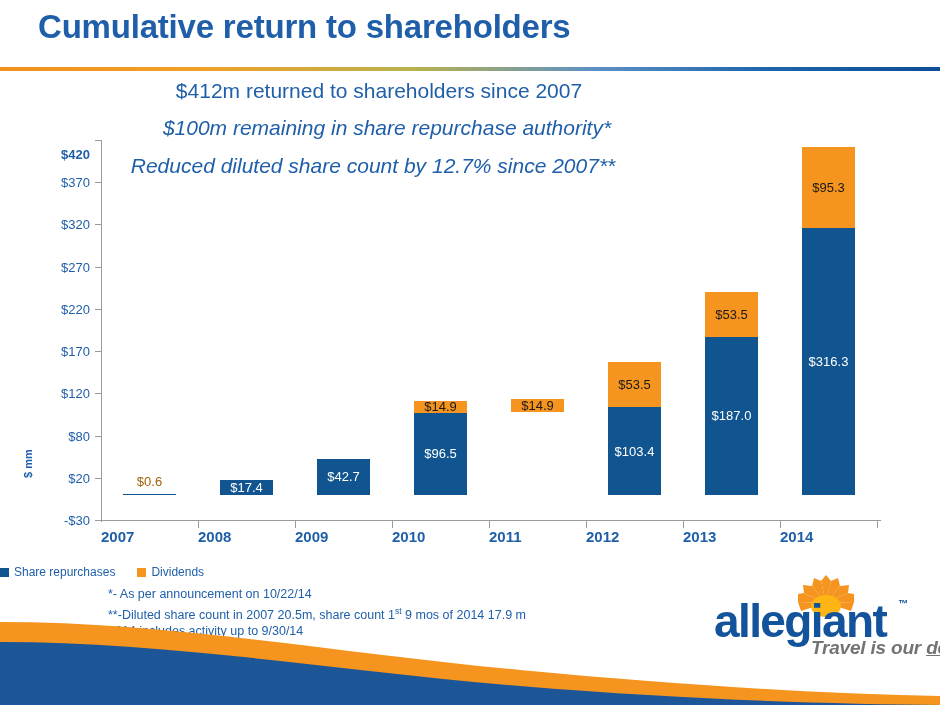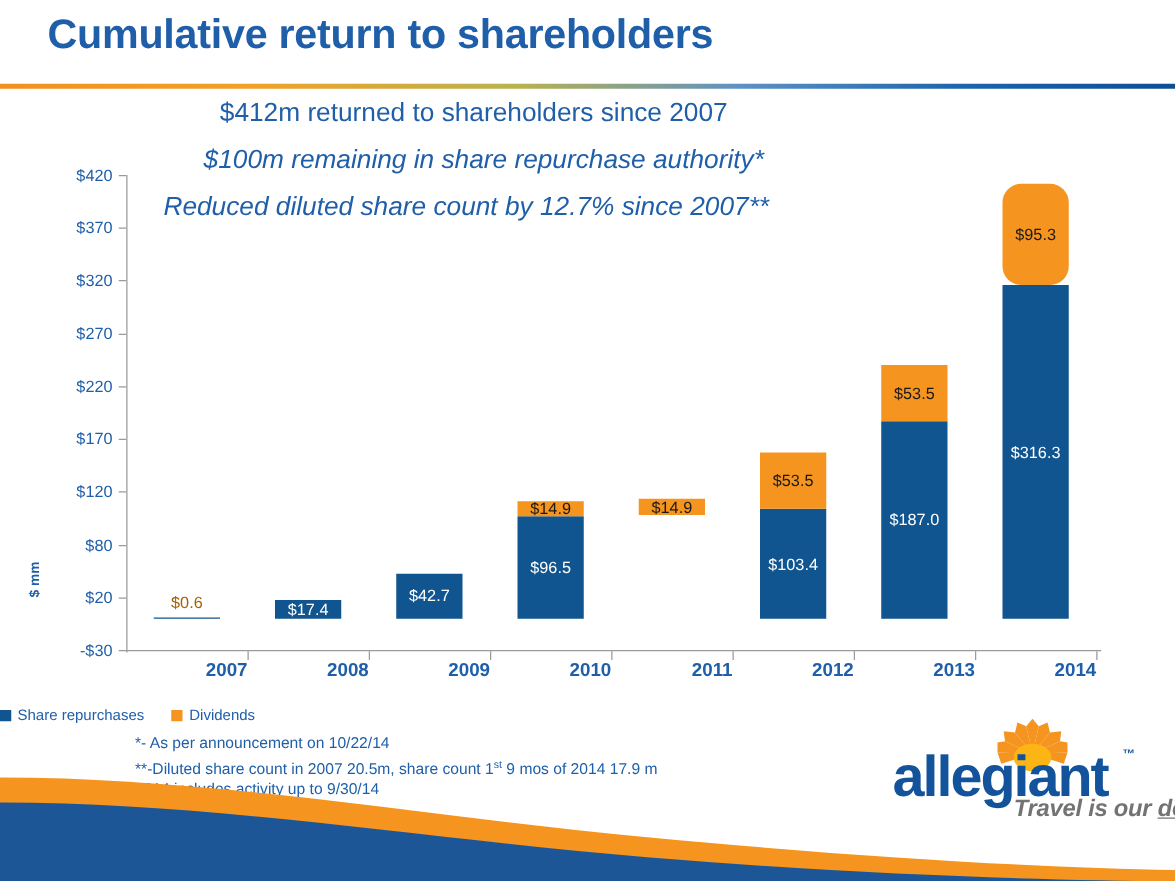--- a/index.html
+++ b/index.html
@@ -63,21 +63,21 @@
   .seg-blue{background:#10558F;}
   .seg-orange{background:#F5941E;}
   .seg-label{font-size:13px;white-space:nowrap;}
   .lbl-white{color:#ffffff;}
   .lbl-dark{color:#1a1a1a;}
   .lbl-outside{
     position:absolute;width:97px;text-align:center;left:0;
     font-size:13px;color:#a16207;white-space:nowrap;
   }
   .xlabel{
-    position:absolute;top:398px;width:97px;text-align:right;
+    position:absolute;top:398px;width:97px;text-align:left;
     font-size:15px;font-weight:bold;color:#1F5FA9;white-space:nowrap;
   }
 
   
   .legend{
     position:absolute;left:0;top:565px;width:756px;
     display:flex;align-items:center;gap:22px;
   }
   .legend-item{display:flex;align-items:center;gap:5px;}
   .swatch{width:9px;height:9px;display:inline-block;}
@@ -124,21 +124,21 @@
   <div class="slide-title">Cumulative return to shareholders</div>
   <div class="title-rule"></div>
 
   <div class="sub sub1">$412m returned to shareholders since 2007</div>
   <div class="sub sub2">$100m remaining in share repurchase authority*</div>
   <div class="sub sub3">Reduced diluted share count by 12.7% since 2007**</div>
 
   <div id="chart">
     <div class="axis-title">$ mm</div>
     <div class="ytick-wrap" id="ytick-wrap">
-        <div class="ytick" style="top: 10px;">$420</div>
+        <div class="ytick" style="top: 24px; font-weight: bold;">$420</div>
         <div class="ytick" style="top: 52.2222px;">$370</div>
         <div class="ytick" style="top: 94.4444px;">$320</div>
         <div class="ytick" style="top: 136.667px;">$270</div>
         <div class="ytick" style="top: 178.889px;">$220</div>
         <div class="ytick" style="top: 221.111px;">$170</div>
         <div class="ytick" style="top: 263.333px;">$120</div>
         <div class="ytick" style="top: 305.556px;">$80</div>
         <div class="ytick" style="top: 347.778px;">$20</div>
         <div class="ytick" style="top: 390px;">-$30</div>
       </div>
@@ -211,21 +211,21 @@
           <div class="seg seg-orange" style="top: 161.578px; height: 45.1778px; left: 22px;">
             <span class="seg-label lbl-dark">$53.5</span>
           </div>
           <div class="xlabel">2013</div>
         </div>
         <div class="xtick" style="left: 780px;"></div>
         <div class="bar-slot" style="left: 780px; top: 0px;">
           <div class="seg seg-blue" style="top: 97.5689px; height: 267.098px; left: 22px;">
             <span class="seg-label lbl-white">$316.3</span>
           </div>
-          <div class="seg seg-orange" style="top: 17.0933px; height: 80.4756px; left: 22px; border-radius: 15px;">
+          <div class="seg seg-orange" style="top: 17.0933px; height: 80.4756px; left: 22px;">
             <span class="seg-label lbl-dark">$95.3</span>
           </div>
           <div class="xlabel">2014</div>
         </div>
         <div class="xtick" style="left: 877px;"></div>
       </div>
   </div>
 
   <div class="legend" id="legend">
       <div class="legend-item">

